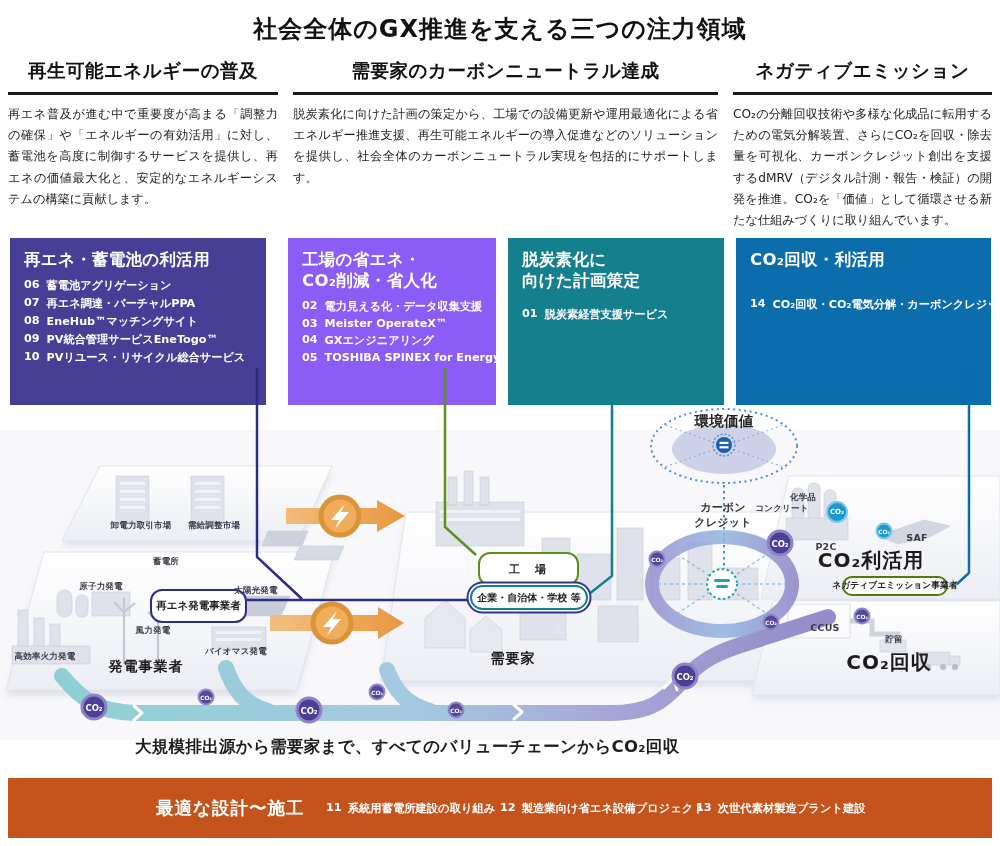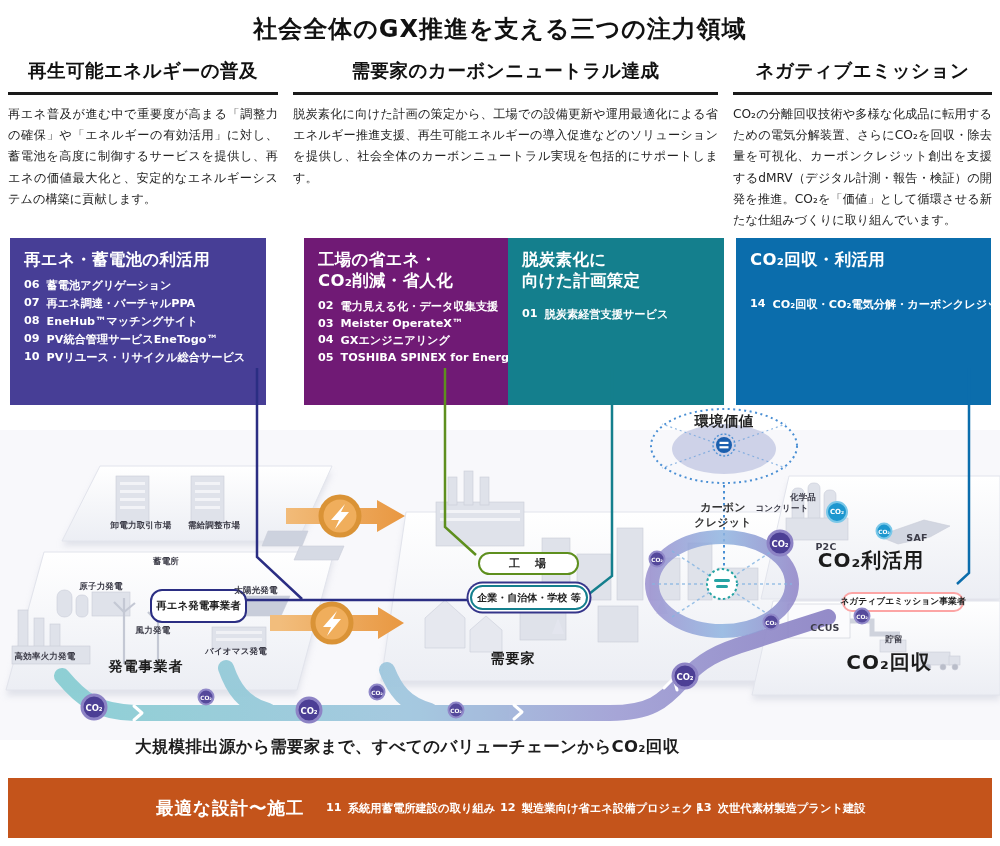--- a/index.html
+++ b/index.html
@@ -11,43 +11,43 @@
   .col{position:absolute;top:58px;}
   .col1{left:8px;width:270px;}
   .col2{left:293px;width:425px;}
   .col3{left:733px;width:259px;}
   .col-h{font-size:18.5px;font-weight:800;color:#111;text-align:center;
          padding-bottom:9px;border-bottom:3px solid #1a1a1a;letter-spacing:.5px;white-space:nowrap;}
   .col-b{margin-top:9px;font-size:12.2px;line-height:1.74;color:#222;font-weight:500;text-align:justify;}
   
   .sbox{position:absolute;top:238px;height:167px;box-sizing:border-box;color:#fff;padding:11px 14px;}
   .box-p{left:10px;width:256px;background:#473e96;}
-  .box-g{left:304px;width:208px;background:#701a75;}
+  .box-g{left:288px;width:208px;background:#8b5cf6;}
   .box-t{left:508px;width:216px;background:#147f8d;}
   .box-b{left:736px;width:255px;background:#0b6dac;}
   .sbox-t{font-size:16.5px;font-weight:800;line-height:1.28;white-space:pre-line;letter-spacing:.3px;}
   .sbox-items{margin-top:8px;display:flex;flex-direction:column;gap:3px;}
   .box-t .sbox-items{margin-top:16px;}
   .box-b .sbox-items{margin-top:27px;}
   .sbox-item{font-size:11.2px;font-weight:700;display:flex;gap:7px;white-space:nowrap;}
   .inum{flex:none;}
   
   .ill{position:absolute;left:0;top:360px;width:1000px;height:415px;}
   .ill-label{position:absolute;transform:translate(-50%,-50%);font-weight:700;color:#3c3c48;
              white-space:nowrap;font-size:8.5px;letter-spacing:.2px;}
   .big{font-size:14px;font-weight:800;color:#1b1b1b;letter-spacing:1px;}
   .mid{font-size:14.5px;font-weight:800;color:#222;}
   .cc{font-size:11px;font-weight:800;color:#333;white-space:pre-line;text-align:center;line-height:1.35;}
   .pill{position:absolute;background:#fff;display:flex;align-items:center;justify-content:center;
         font-weight:800;color:#222;white-space:nowrap;box-sizing:border-box;}
   .pill-re{left:150px;top:589px;width:97px;height:34px;border:2px solid #2b2e83;border-radius:12px;font-size:10.5px;}
-  .pill-fa{left:478px;top:552px;width:101px;height:23px;border:2px solid #5e8f1e;border-radius:12px;font-size:11px;letter-spacing:2px;text-align:right;}
+  .pill-fa{left:478px;top:552px;width:101px;height:34px;border:2px solid #5e8f1e;border-radius:12px;font-size:11px;letter-spacing:2px;text-align:right;}
   .pill-co{left:470px;top:585px;width:118px;height:25px;border:2.5px solid #147f8d;border-radius:14px;font-size:10px;
            box-shadow:0 0 0 1.5px #fff,0 0 0 3.5px #35358a;}
-  .pill-ne{left:842px;top:592px;width:122px;height:20px;border:2px solid #fca5a5;border-radius:11px;font-size:8.8px;}
+  .pill-ne{left:842px;top:576px;width:106px;height:20px;border:2px solid #4d7c0f;border-radius:11px;font-size:8.8px;}
   .co2{position:absolute;border-radius:50%;display:flex;align-items:center;justify-content:center;
        color:#fff;font-weight:700;transform:translate(-50%,-50%);box-sizing:border-box;}
   .co2-lg{width:27px;height:27px;font-size:8.5px;background:#4c3f95;border:3px solid #8d83c5;}
   .co2-md{width:22px;height:22px;font-size:7px;background:#4c3f95;border:2.5px solid #8d83c5;}
   .co2-sm{width:17px;height:17px;font-size:5.8px;background:#55499b;border:2px solid #9189c9;}
   .co2-blue{background:#1d97cf;border-color:#7ac7e8;}
   .caption{position:absolute;left:135px;top:736px;font-size:16.5px;font-weight:800;color:#1d1d1d;letter-spacing:.3px;}
   
   .footer{position:absolute;left:8px;top:778px;width:984px;height:60px;background:#c4541b;}
   .f-label{position:absolute;left:148px;top:50%;transform:translateY(-50%);

